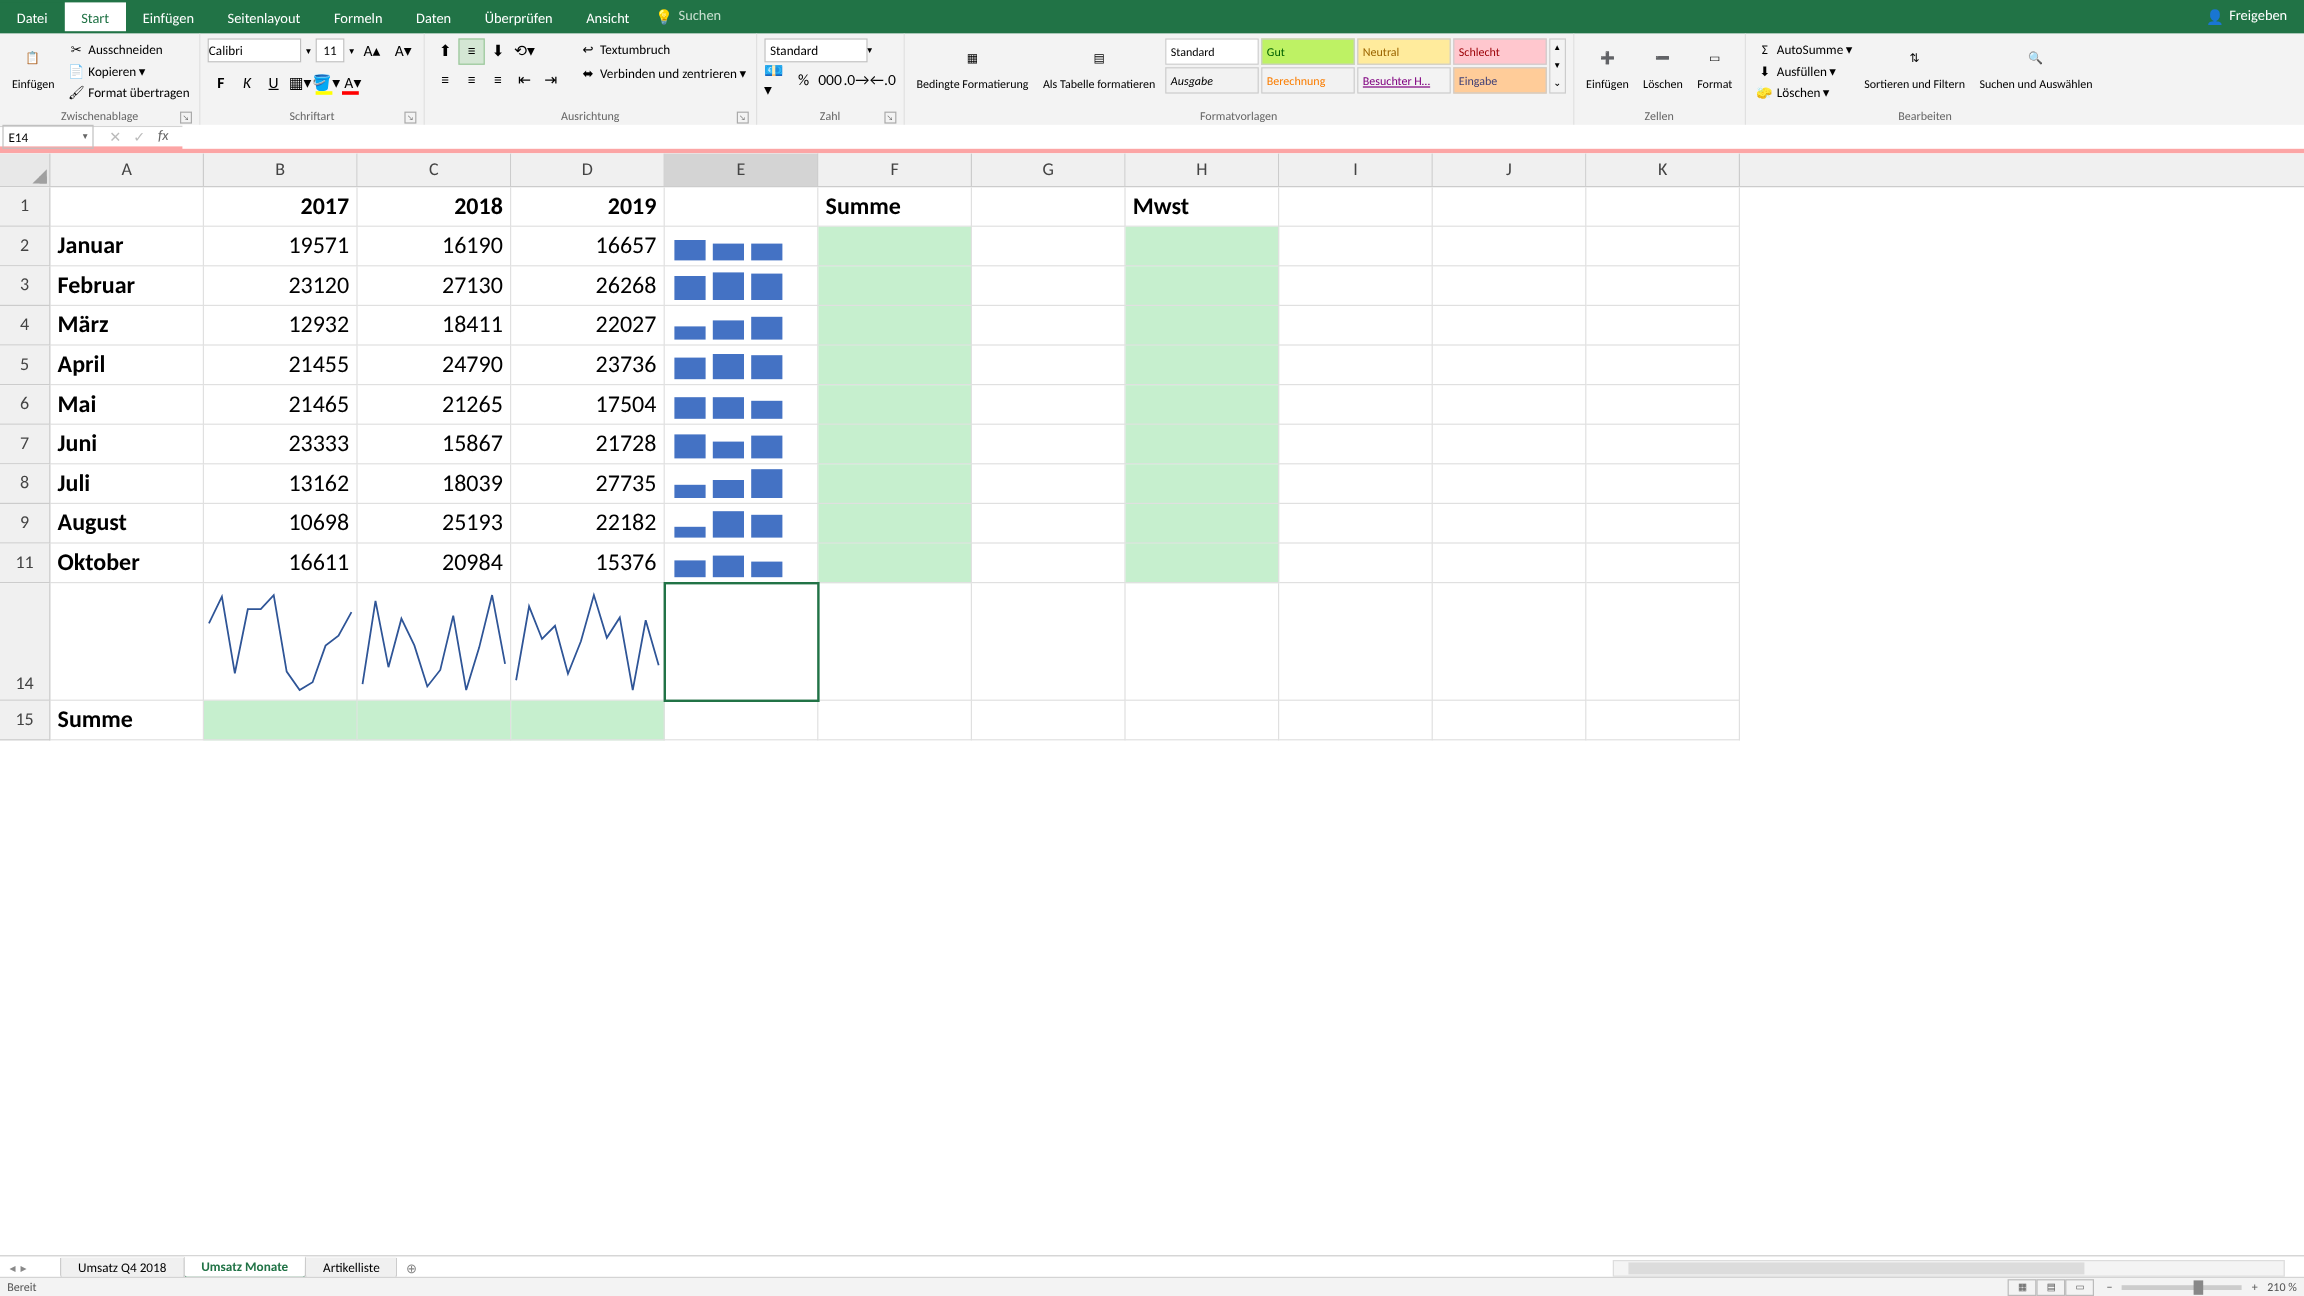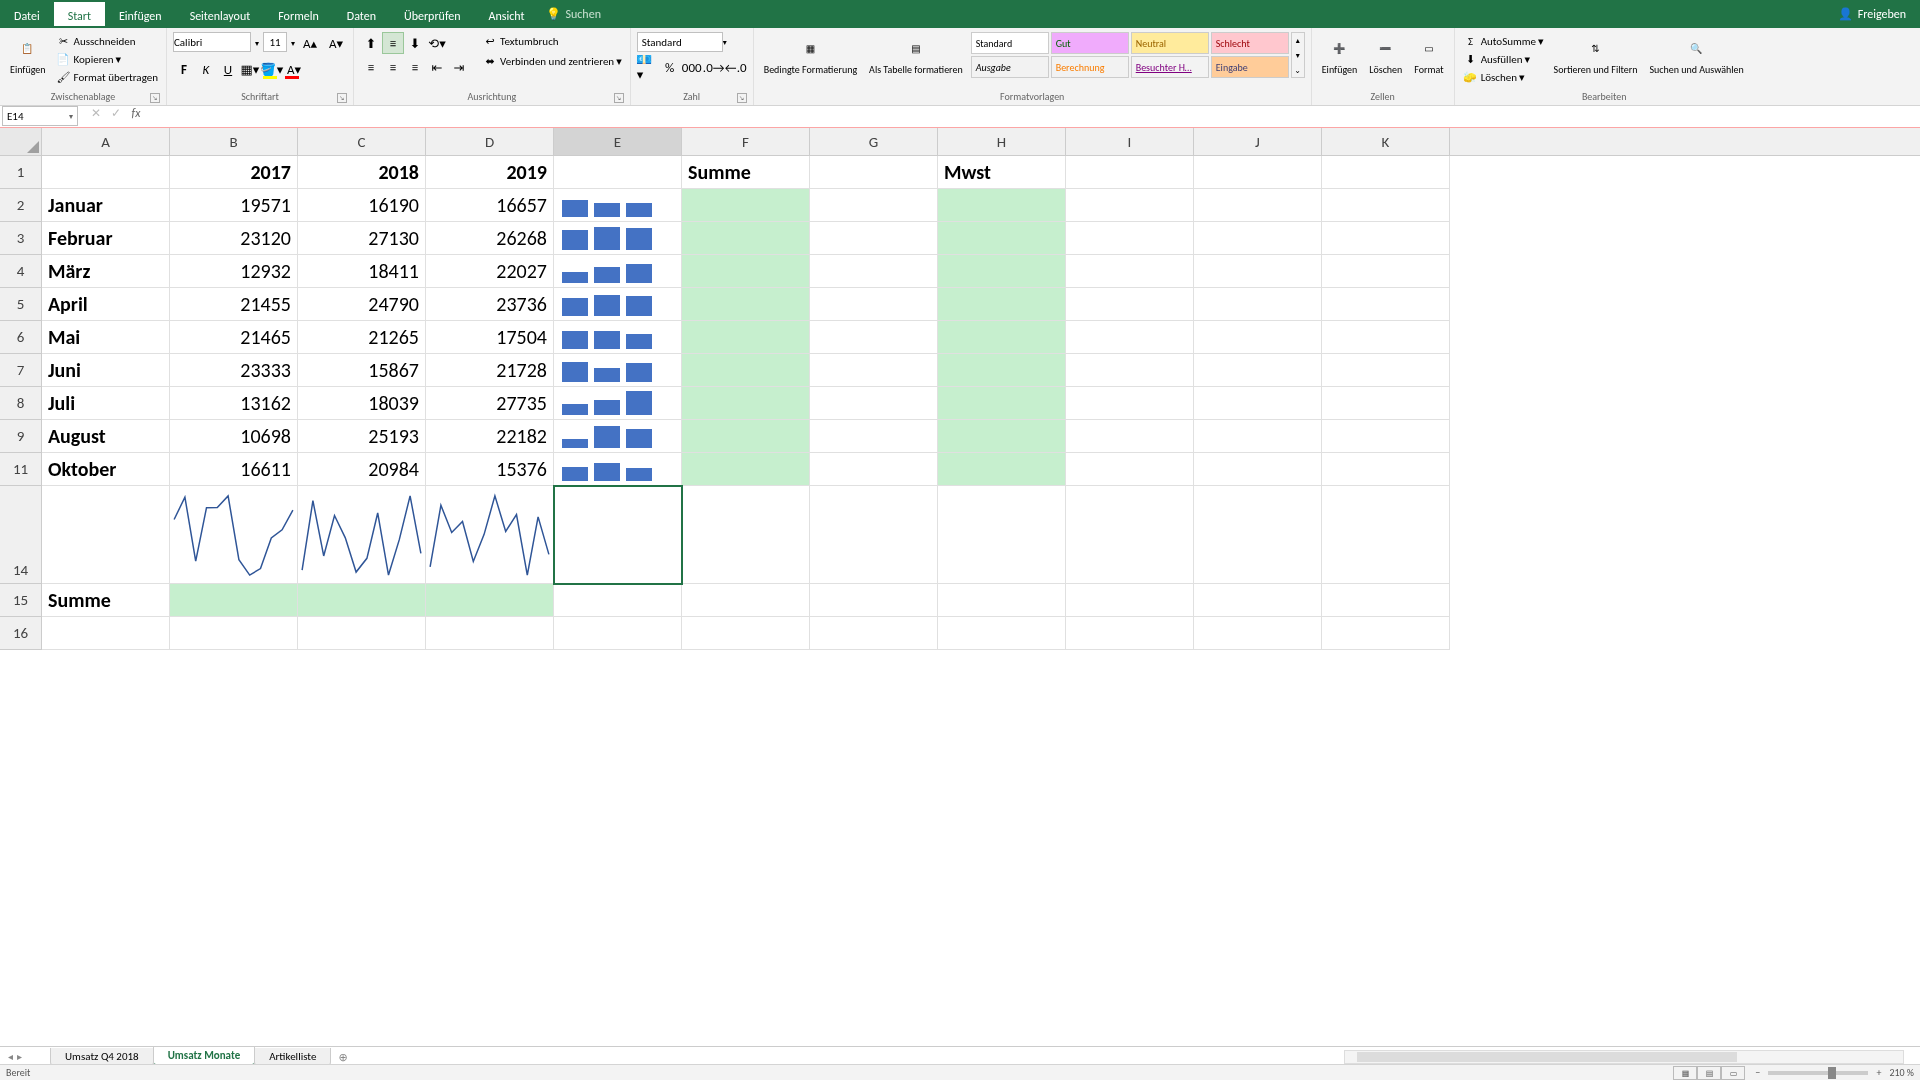--- a/index.html
+++ b/index.html
@@ -38,21 +38,21 @@
 .iconrow { display: flex; gap: 0; }
 .iconbtn { width: 22px; height: 22px; display: flex; align-items: center; justify-content: center; cursor: pointer; font-size: 13px; }
 .iconbtn.active { background: #d4e6d4; border: 1px solid #9ac79a; }
 
 .stylegal { display: grid; grid-template-columns: repeat(4, 78px); grid-template-rows: 22px 22px; gap: 2px; }
 .stylecell { border: 1px solid #ccc; font-size: 10px; display: flex; align-items: center; padding: 0 4px; cursor: pointer; overflow: hidden; white-space: nowrap; }
 .styledrop { width: 14px; display: flex; flex-direction: column; border: 1px solid #ccc; margin-left: 2px; }
 .styledrop div { flex: 1; display: flex; align-items: center; justify-content: center; font-size: 8px; cursor: pointer; }
 
 
-.fxbar { height: 22px; border-bottom: 1px solid #fca5a5; display: flex; background: #fff; }
+.fxbar { height: 22px; border-bottom: 6px solid #fca5a5; display: flex; align-items: center; background: #fff; }
 .namebox { width: 76px; height: 20px; border: 1px solid #c0c0c0; margin: 0 2px; font-size: 11px; padding: 0 4px; display: flex; align-items: center; justify-content: space-between; }
 .namebox .dd { font-size: 8px; color: #666; }
 .fxbtns { display: flex; gap: 0; padding: 0 6px; }
 .fxbtns span { width: 20px; text-align: center; color: #bbb; font-size: 12px; }
 .fxinput { flex: 1; height: 20px; border: none; font-size: 12px; padding: 0 4px; outline: none; }
 
 
 .gridwrap { position: absolute; top: 128px; left: 0; right: 0; bottom: 30px; display: flex; flex-direction: column; }
 .colhead { display: flex; height: 28px; background: #f0f0f0; border-bottom: 1px solid #ccc; flex-shrink: 0; }
 .corner { width: 42px; border-right: 1px solid #ccc; background: #e8e8e8; position: relative; }
@@ -226,21 +226,21 @@
           <span class="icn">▦</span>
           <span>Bedingte Formatierung</span>
         </div>
       <div class="bigbtn">
           <span class="icn">▤</span>
           <span>Als Tabelle formatieren</span>
         </div>
       <div style="display:flex">
         <div class="stylegal">
           <div class="stylecell" style="background:#fff">Standard</div>
-          <div class="stylecell" style="background:#f0abfc;color:#006100">Gut</div>
+          <div class="stylecell" style="background:#bef264;color:#006100">Gut</div>
           <div class="stylecell" style="background:#ffeb9c;color:#9c6500">Neutral</div>
           <div class="stylecell" style="background:#ffc7ce;color:#9c0006">Schlecht</div>
           <div class="stylecell" style="background:#f2f2f2;font-style:italic">Ausgabe</div>
           <div class="stylecell" style="background:#f2f2f2;color:#fa7d00">Berechnung</div>
           <div class="stylecell" style="color:#800080;text-decoration:underline">Besuchter H…</div>
           <div class="stylecell" style="background:#ffcc99;color:#3f3f76">Eingabe</div>
         </div>
         <div class="styledrop">
             <div>▴</div>
             <div>▾</div>
@@ -545,34 +545,20 @@
         <div class="cell cwC green"></div>
         <div class="cell cwD green"></div>
         <div class="cell cwE"></div>
         <div class="cell cwF"></div>
         <div class="cell cwG"></div>
         <div class="cell cwH"></div>
         <div class="cell cwI"></div>
         <div class="cell cwJ"></div>
         <div class="cell cwK"></div>
       </div>
-      <div class="row">
-        <div class="rh">16</div>
-        <div class="cell cwA"></div>
-        <div class="cell cwB"></div>
-        <div class="cell cwC"></div>
-        <div class="cell cwD"></div>
-        <div class="cell cwE"></div>
-        <div class="cell cwF"></div>
-        <div class="cell cwG"></div>
-        <div class="cell cwH"></div>
-        <div class="cell cwI"></div>
-        <div class="cell cwJ"></div>
-        <div class="cell cwK"></div>
-      </div>
     </div>
 </div>
 
 <div class="sheetbar">
   <div class="sheetnav">
     <span>◂</span>
     <span>▸</span>
   </div>
   <div class="sheettabs">
     <div class="sheettab">Umsatz Q4 2018</div>

